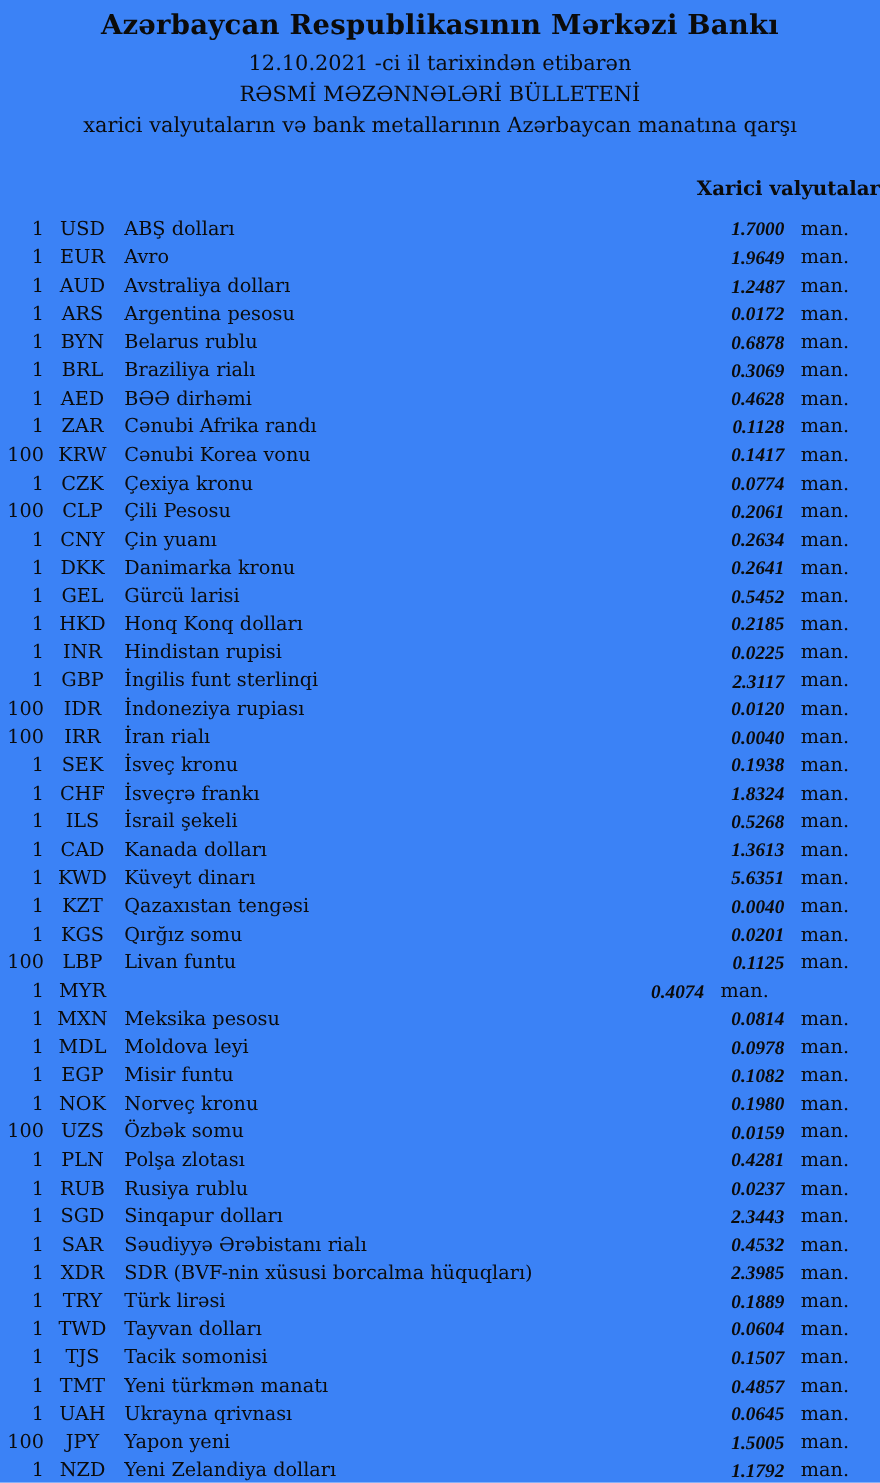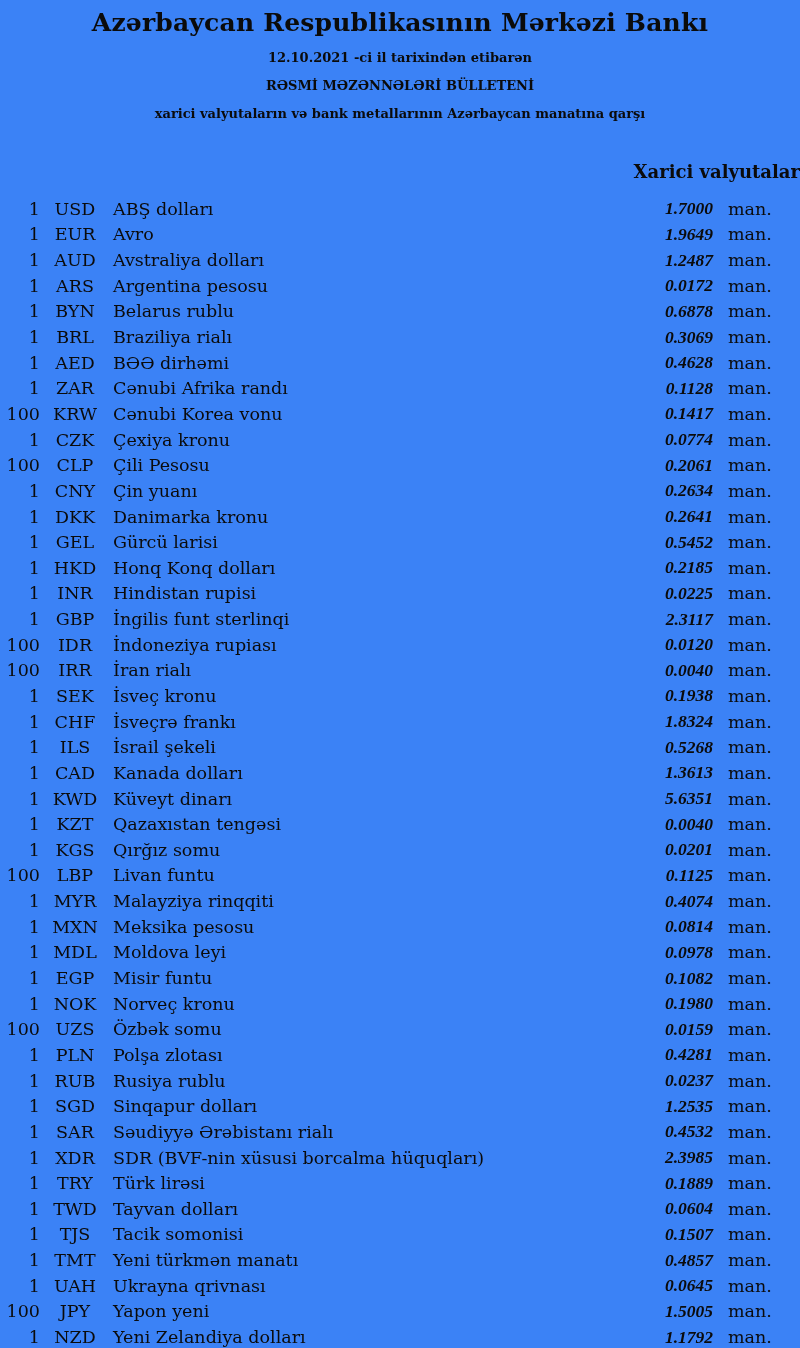--- a/index.html
+++ b/index.html
@@ -20,22 +20,22 @@
   }
   .doc-header { text-align: center; }
   .bank-title {
     margin: 0;
     font-size: 25px;
     font-weight: bold;
     line-height: 30px;
     letter-spacing: 0.2px;
   }
   .sub-line {
-    font-size: 13px;
-    font-weight: bold;
+    font-size: 19px;
+    font-weight: normal;
     line-height: 28px;
   }
   .sub-group { margin-top: 6px; }
   .section-title {
     margin-top: 32px;
     text-align: right;
     font-size: 18px;
     font-weight: bold;
     line-height: 24px;
   }
@@ -257,21 +257,20 @@
       <div class="row">
         <span class="qty">100</span>
         <span class="code">LBP</span>
         <span class="name">Livan funtu</span>
         <span class="rate">0.1125</span>
         <span class="unit">man.</span>
       </div>
       <div class="row">
         <span class="qty">1</span>
         <span class="code">MYR</span>
-        <span class="name">Malayziya rinqqiti</span>
         <span class="rate">0.4074</span>
         <span class="unit">man.</span>
       </div>
       <div class="row">
         <span class="qty">1</span>
         <span class="code">MXN</span>
         <span class="name">Meksika pesosu</span>
         <span class="rate">0.0814</span>
         <span class="unit">man.</span>
       </div>
@@ -314,21 +313,21 @@
         <span class="qty">1</span>
         <span class="code">RUB</span>
         <span class="name">Rusiya rublu</span>
         <span class="rate">0.0237</span>
         <span class="unit">man.</span>
       </div>
       <div class="row">
         <span class="qty">1</span>
         <span class="code">SGD</span>
         <span class="name">Sinqapur dolları</span>
-        <span class="rate">1.2535</span>
+        <span class="rate">2.3443</span>
         <span class="unit">man.</span>
       </div>
       <div class="row">
         <span class="qty">1</span>
         <span class="code">SAR</span>
         <span class="name">Səudiyyə Ərəbistanı rialı</span>
         <span class="rate">0.4532</span>
         <span class="unit">man.</span>
       </div>
       <div class="row">

